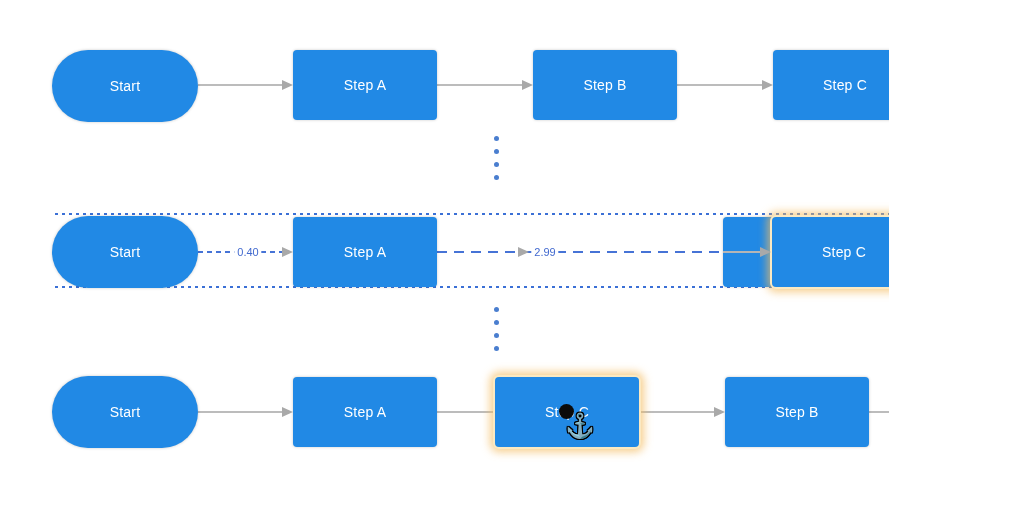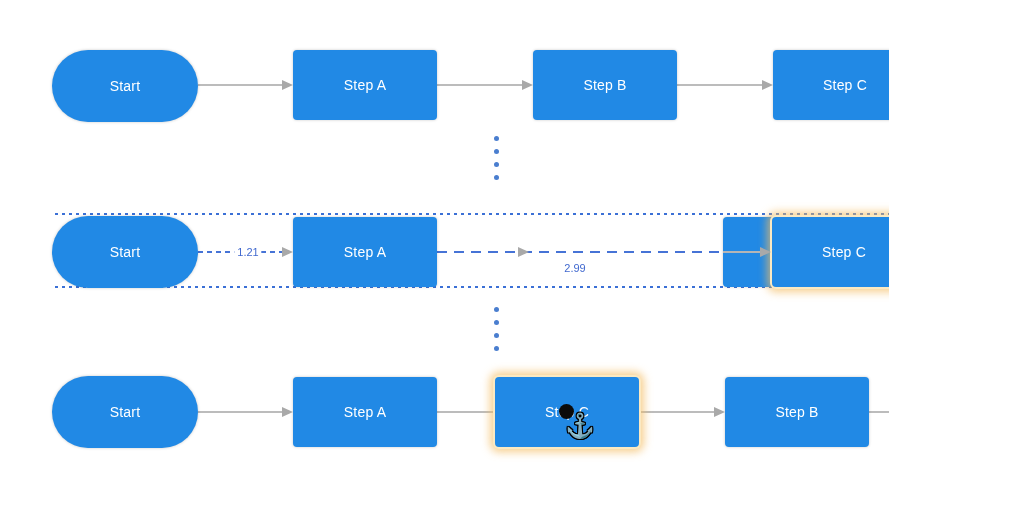--- a/index.html
+++ b/index.html
@@ -139,30 +139,30 @@
   </div>
 
   <div class="lane" style="left:55px;top:213px;width:862px;"></div>
   <div class="lane" style="left:55px;top:286px;width:862px;"></div>
 
   <div class="node pill" style="left:52px;top:216px;width:146px;height:72px;">
     <span>Start</span>
   </div>
 
   <div class="dash-small" style="left:198px;top:251px;width:89px;"></div>
-  <div class="edge-label" style="left:248px;top:252px;">1.21</div>
+  <div class="edge-label" style="left:248px;top:252px;">0.40</div>
   <div class="head" style="left:282px;top:247px;"></div>
 
   <div class="node" style="left:293px;top:217px;width:144px;height:70px;">
     <span>Step A</span>
   </div>
 
   <div class="dash-long" style="left:437px;top:251px;width:286px;"></div>
   <div class="head" style="left:518px;top:247px;"></div>
-  <div class="edge-label" style="left:575px;top:252px;margin-top:16px;">2.99</div>
+  <div class="edge-label" style="left:545px;top:252px;">2.99</div>
 
   <div class="node" style="left:723px;top:217px;width:144px;height:70px;z-index:4;"></div>
 
   <div class="overlay-line" style="left:723px;top:251px;width:38px;"></div>
   <div class="head overlay-head" style="left:760px;top:247px;"></div>
 
   <div class="node glow" style="left:772px;top:217px;width:144px;height:70px;">
     <span>Step C</span>
   </div>
 

